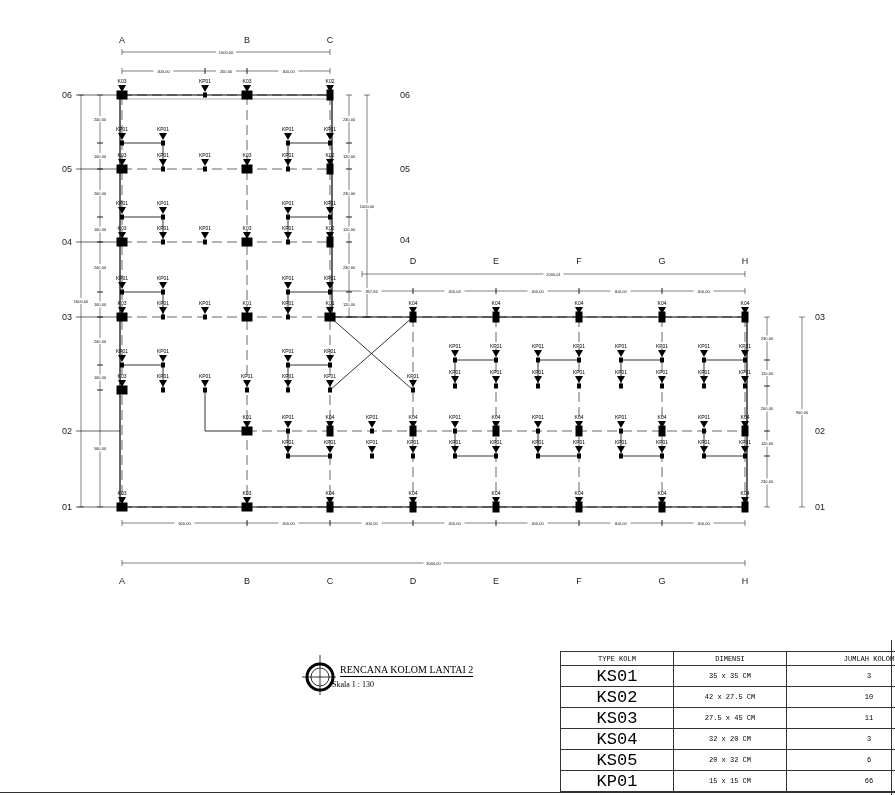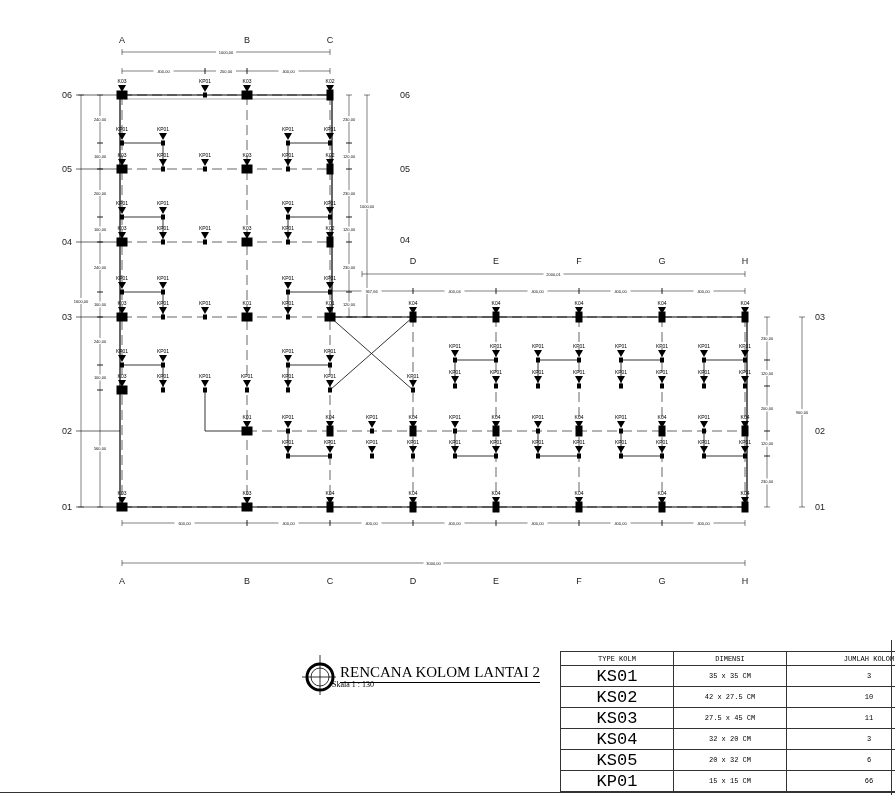--- a/index.html
+++ b/index.html
@@ -2,21 +2,21 @@
 <html><head>
 <meta charset="utf-8">
 <style>
   html,body{margin:0;padding:0;background:#fff;}
   body{width:895px;height:795px;position:relative;overflow:hidden;font-family:"Liberation Sans",sans-serif;color:#000;}
   #plan{position:absolute;left:0;top:0;}
   .axis{font-family:"Liberation Sans",sans-serif;font-size:9px;fill:#222;}
   .dim{font-family:"Liberation Sans",sans-serif;font-size:4px;fill:#111;}
   .tag{font-family:"Liberation Sans",sans-serif;font-size:5px;fill:#000;}
   .title-block{position:absolute;left:300px;top:655px;width:170px;height:45px;}
-  .title-text{position:absolute;left:40px;top:9px;font-family:"Liberation Serif",serif;font-size:15px;border-bottom:1px solid #000;padding-bottom:1px;white-space:nowrap;}
+  .title-text{position:absolute;left:40px;top:9px;font-family:"Liberation Serif",serif;font-size:10px;border-bottom:1px solid #000;padding-bottom:1px;white-space:nowrap;}
   .scale-text{position:absolute;left:32px;top:25px;font-family:"Liberation Serif",serif;font-size:8px;white-space:nowrap;}
   table.legend{position:absolute;left:560px;top:651px;width:392px;border-collapse:collapse;font-family:Liberation Mono, monospace;}
   table.legend th,table.legend td{border:1px solid #333;text-align:center;padding:0;}
   table.legend th{font-size:7px;font-weight:normal;height:13px;}
   table.legend td{height:20px;font-size:7px;}
   table.legend td.type{font-size:17px;font-weight:normal;width:112px;}
   table.legend td.dim-c{width:112px;}
   .frame-r{position:absolute;left:891px;top:640px;width:1px;height:155px;background:#333;}
   .frame-b{position:absolute;left:0;top:792px;width:895px;height:1px;background:#333;}
 </style>

